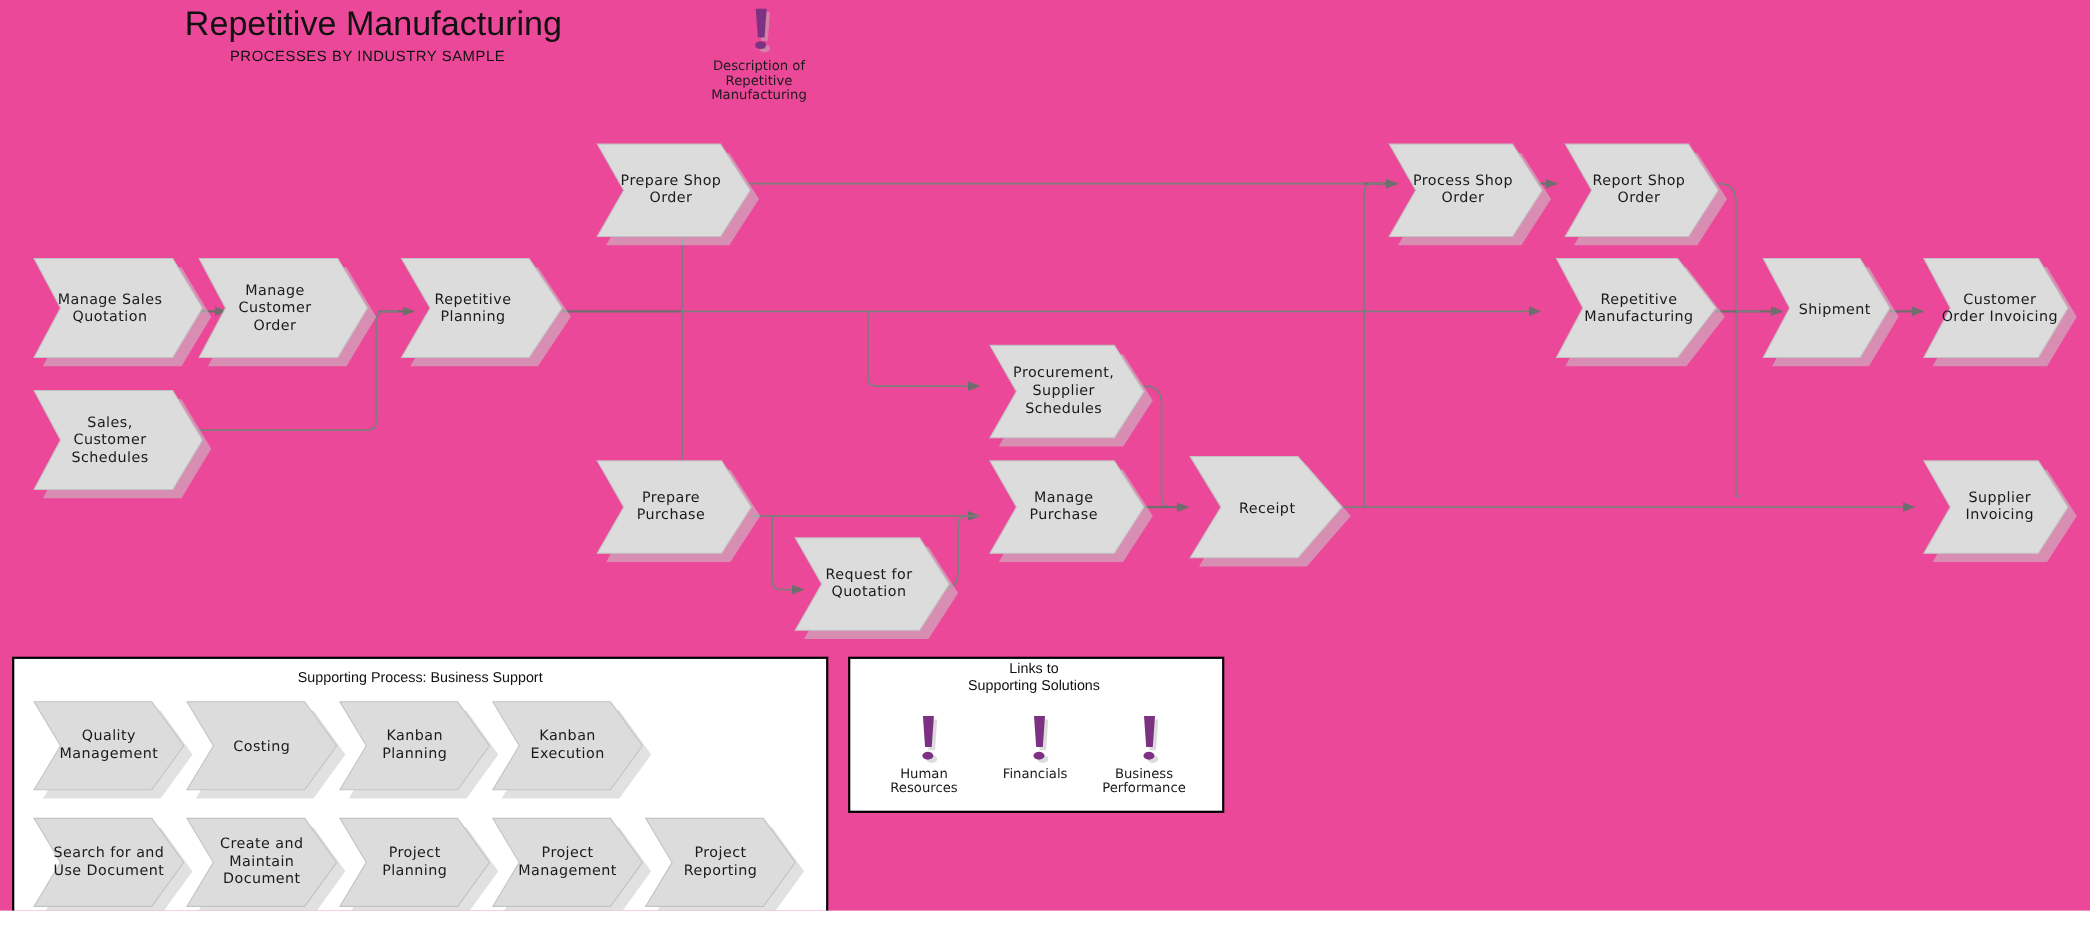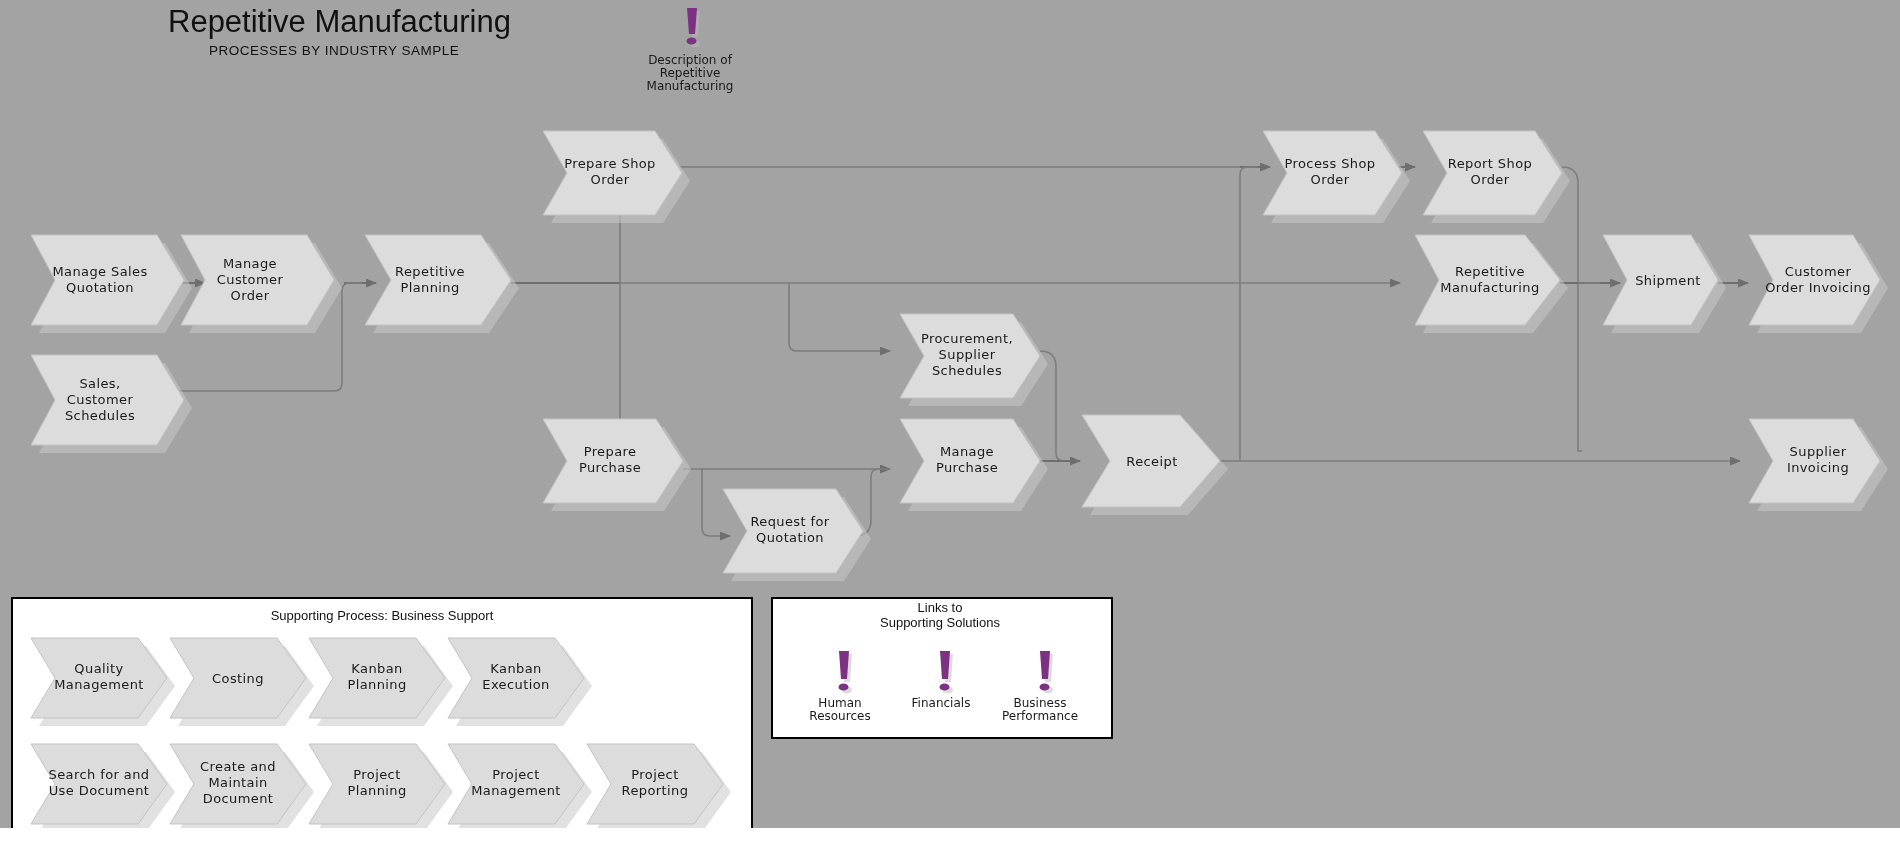--- a/index.html
+++ b/index.html
@@ -4,21 +4,21 @@
 <style>
   html, body {
     margin: 0;
     padding: 0;
     background: #ffffff;
   }
   #root {
     position: relative;
     width: 1900px;
     height: 828px;
-    background: #a3a3a3;
+    background: #ec4899;
     font-family: "DejaVu Sans", sans-serif;
     overflow: hidden;
   }
   #diagram {
     position: absolute;
     left: 0;
     top: 0;
     width: 1900px;
     height: 850px;
   }

